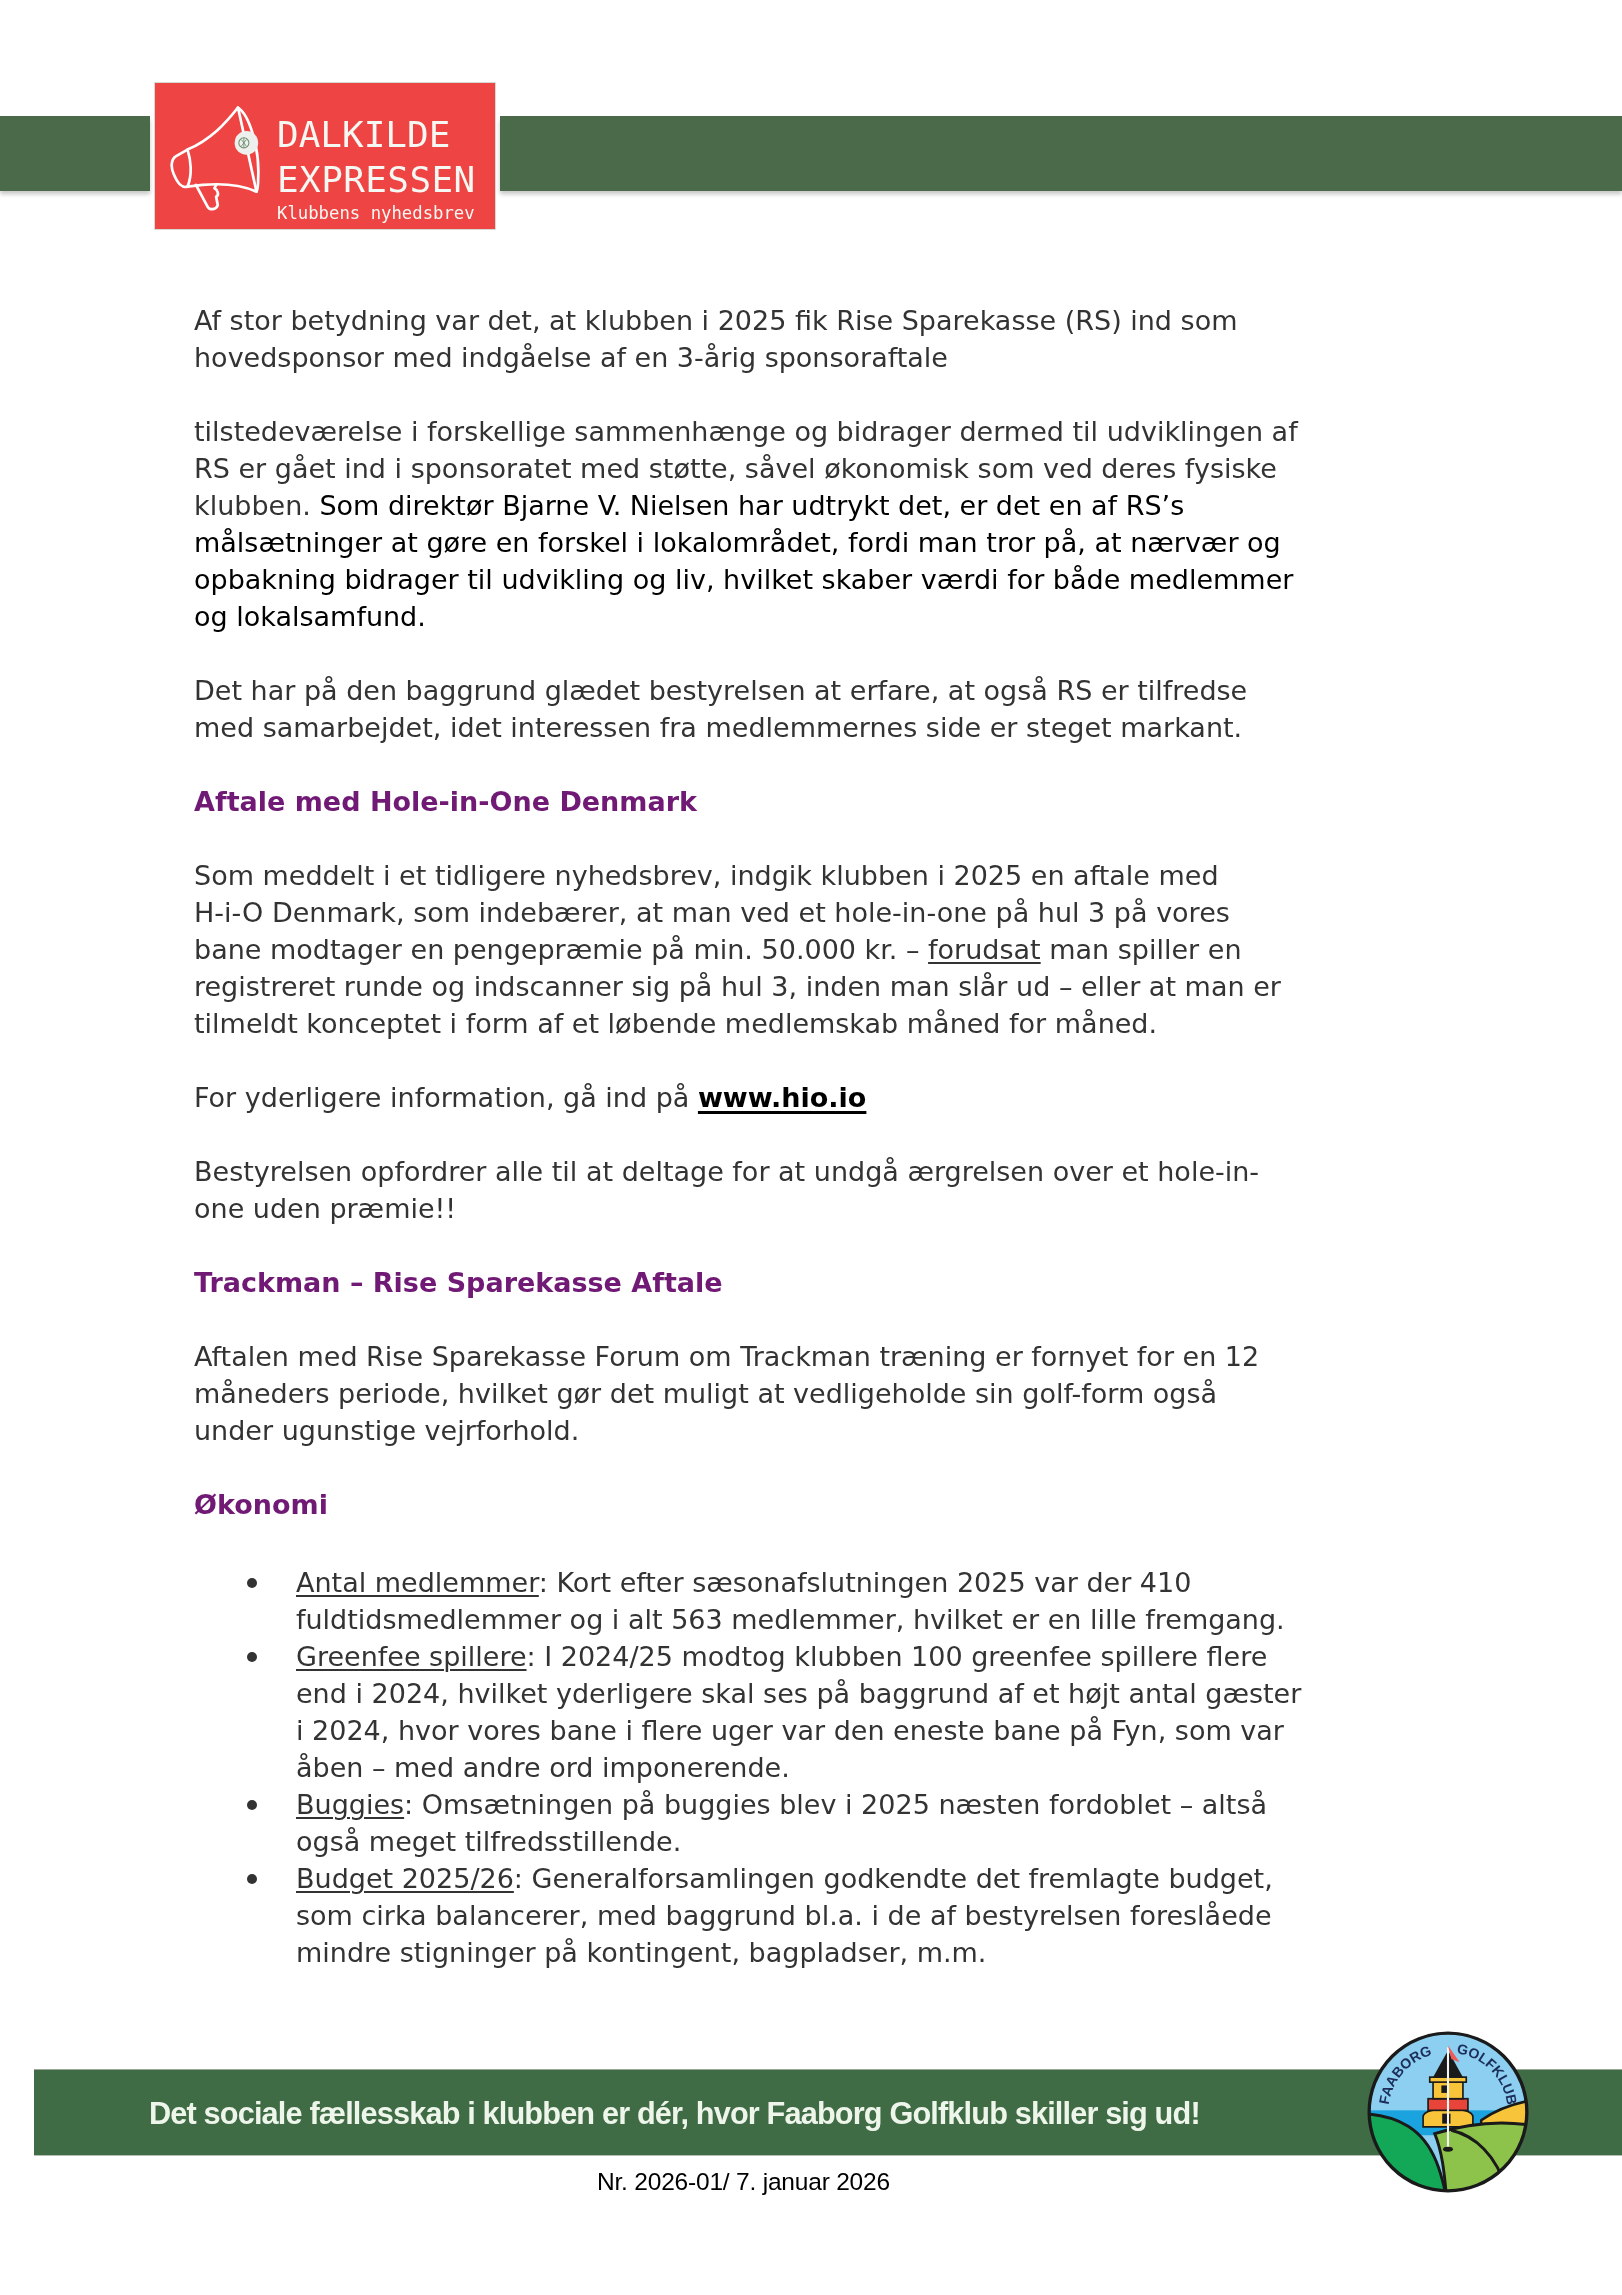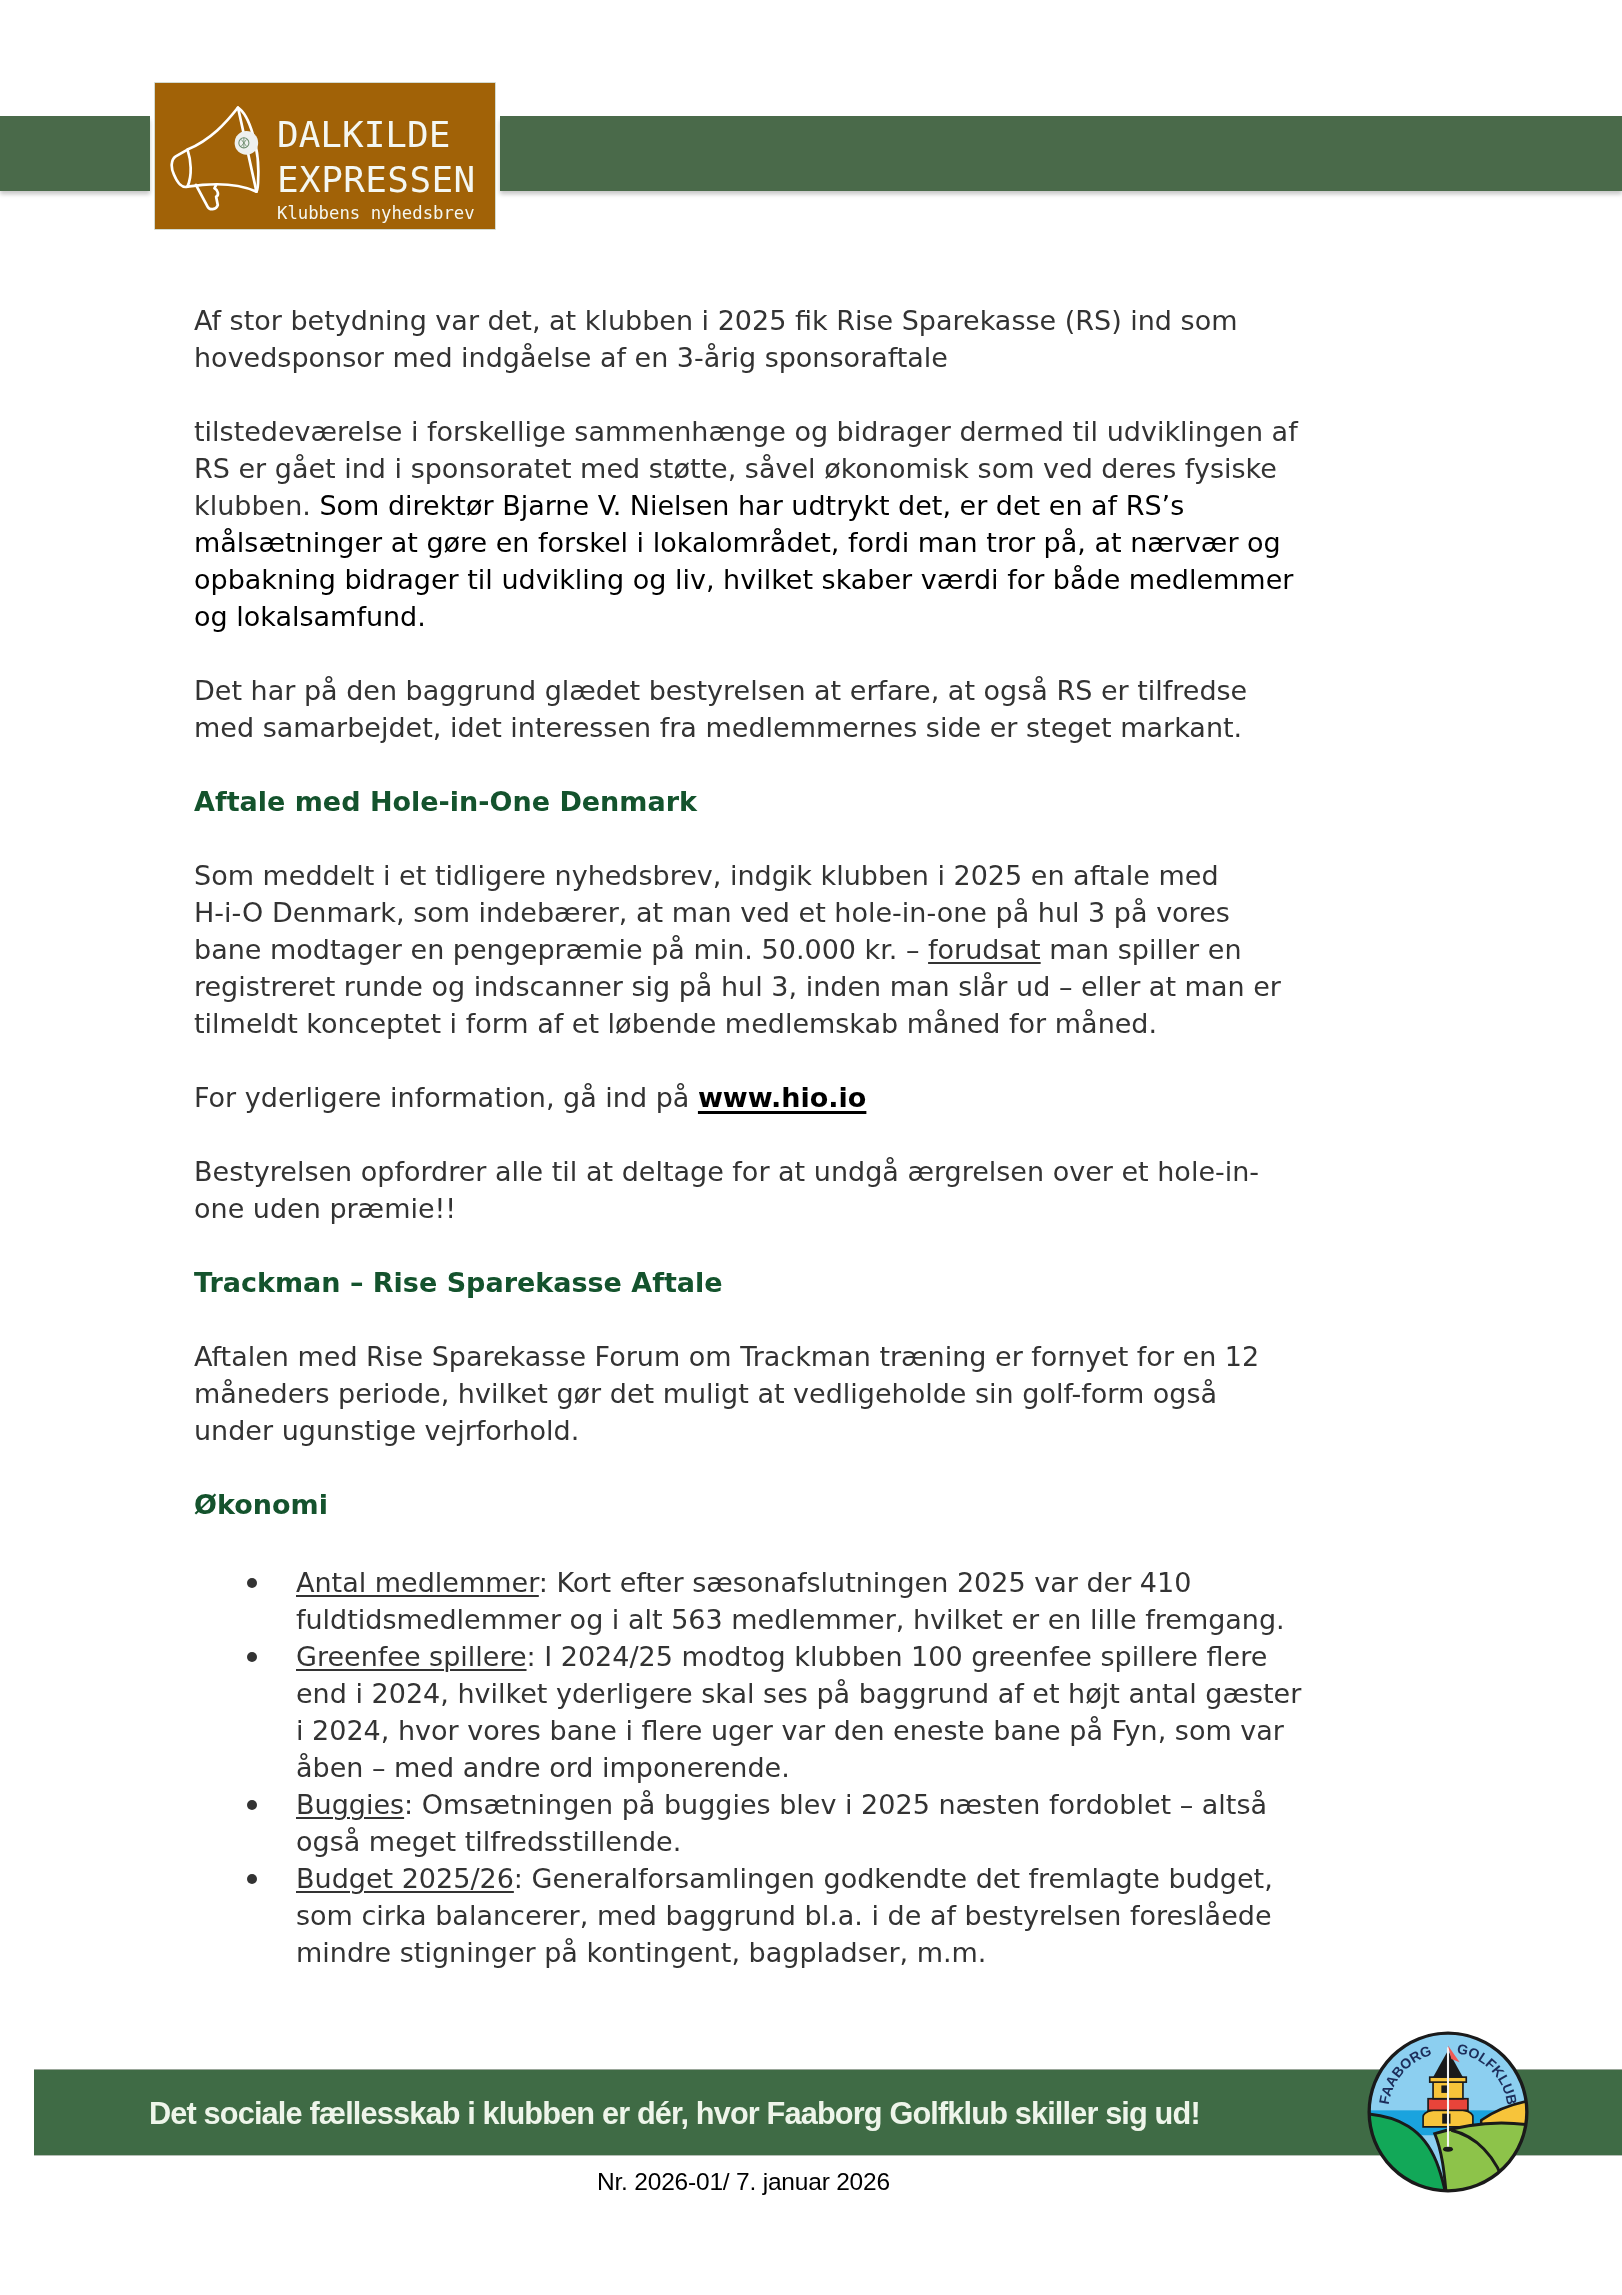--- a/index.html
+++ b/index.html
@@ -4,36 +4,36 @@
 <style>
   html, body { margin: 0; padding: 0; background: #ffffff; }
   body { width: 1622px; height: 2295px; position: relative; overflow: hidden; }
 
   
   .hdr-band { position: absolute; top: 116px; height: 75px; background: #4a6a4a;
               box-shadow: 0 4.2px 4.2px rgba(0,0,0,0.22); }
   .hdr-band.left { left: 0; width: 150px; }
   .hdr-band.right { left: 500px; right: 0; }
   .logo-box { position: absolute; left: 155px; top: 83px; width: 340px; height: 146px;
-              background: #a16207; box-shadow: 0 0 0 0.8px #c9d3c8; }
+              background: #ef4444; box-shadow: 0 0 0 0.8px #c9d3c8; }
   .logo-box svg.mega { position: absolute; left: 13.5px; top: 13.5px; width: 106px; height: 117px; }
   .logo-t { position: absolute; left: 122px; color: #f4f7f2; font-family: "DejaVu Sans Mono", monospace;
             white-space: nowrap; line-height: 1; }
   .logo-t.l1 { top: 34px; font-size: 36px; letter-spacing: 0px; }
   .logo-t.l2 { top: 79px; font-size: 36px; letter-spacing: 0.4px; }
   .logo-t.l3 { top: 122px; font-size: 17.3px; }
 
   
   .content { position: absolute; left: 194px; top: 302px; width: 1284px;
              font-family: "DejaVu Sans", sans-serif; font-size: 27px; line-height: 37px;
              color: #333333; }
   .ln { display: block; white-space: nowrap; height: 37px; }
   .gap { display: block; height: 37px; }
   .blk { color: #000000; }
-  .h { font-weight: bold; color: #14532d; }
+  .h { font-weight: bold; color: #701a75; }
   .u { text-decoration: underline; text-decoration-thickness: 1.7px; text-underline-offset: 3.4px; }
   .link { font-weight: bold; color: #000; text-decoration: underline; text-decoration-thickness: 2.5px;
           text-underline-offset: 4.2px; cursor: pointer; }
   ul.bul { list-style: none; margin: 4px; padding: 0; }
   ul.bul li { position: relative; padding-left: 98px; }
   ul.bul li .dot { position: absolute; left: 49px; top: 14.4px; width: 10px; height: 10px;
                    border-radius: 50%; background: #333; }
 
   
   .ftr-band { position: absolute; left: 34px; right: 0; top: 2069px; height: 85px; background: #3f6b45;

